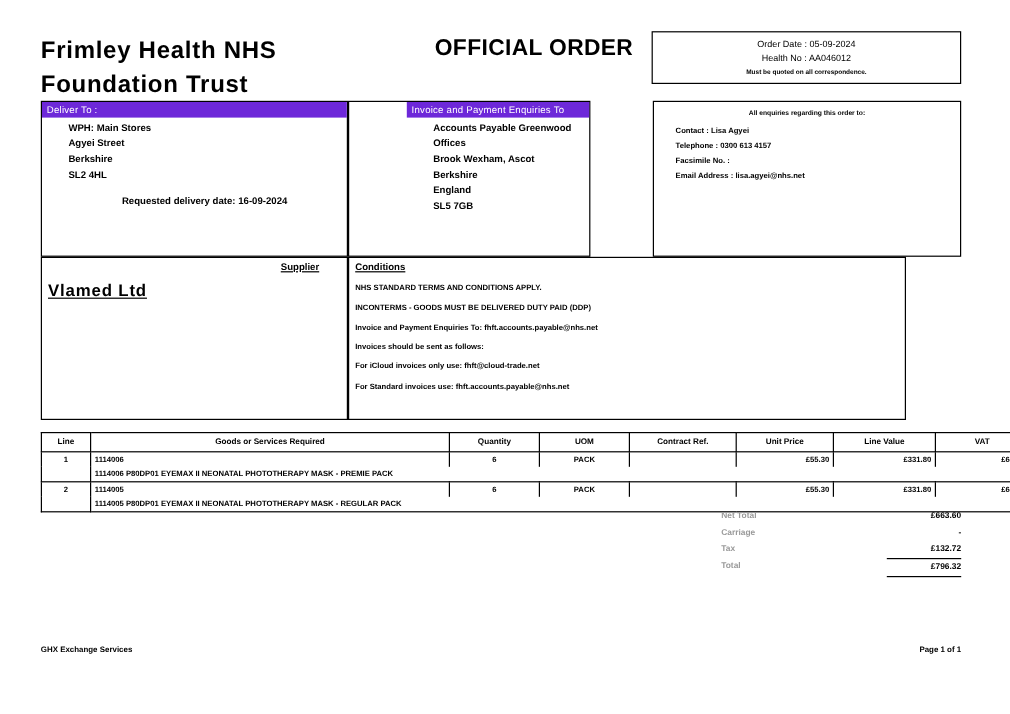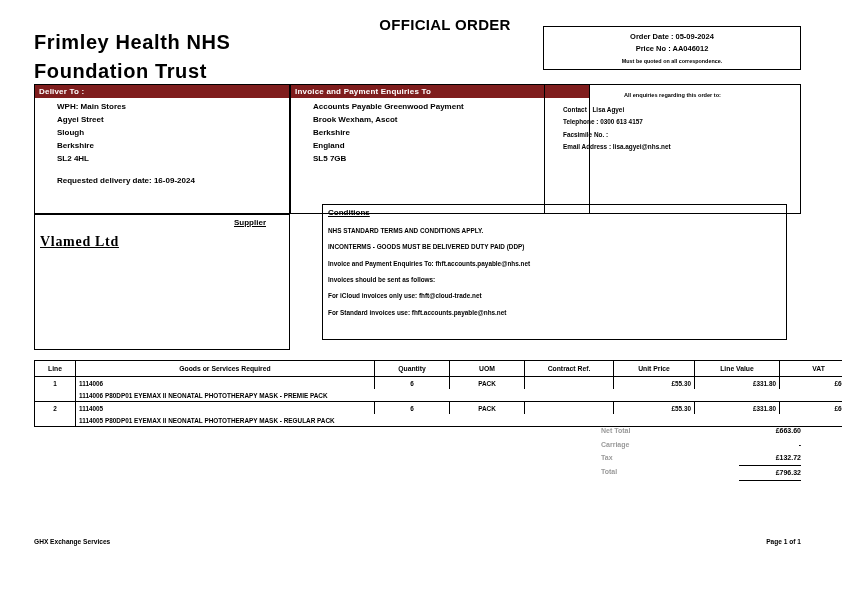--- a/index.html
+++ b/index.html
@@ -25,108 +25,108 @@
     top: 28px;
     width: 290px;
     font-size: 20px;
     font-weight: bold;
     letter-spacing: 0.6px;
     line-height: 1.45;
   }
   .hdr-title {
     position: absolute;
     left: 345px;
-    top: 16px;
+    top: 30px;
     width: 200px;
-    font-size: 15px;
+    font-size: 19px;
     font-weight: bold;
     text-align: center;
     letter-spacing: 0.3px;
   }
   .order-box {
     position: absolute;
     left: 543px;
     top: 26px;
     width: 258px;
     height: 44px;
     border: 1px solid #000;
     box-sizing: border-box;
     font-size: 7.5px;
     text-align: center;
     padding-top: 4px;
   }
   .order-box .line {
     line-height: 1.55;
-    font-weight: bold;
+    font-weight: normal;
   }
   .order-box .note {
     font-size: 5.4px;
     font-weight: bold;
     margin-top: 4px;
   }
   
   .block {
     position: absolute;
     border: 1px solid #000;
     box-sizing: border-box;
   }
   .blk-deliver { left: 34px; top: 84px; width: 256px; height: 130px; }
-  .blk-invoice { left: 290px; top: 84px; width: 300px; height: 130px; }
+  .blk-invoice { left: 290px; top: 84px; width: 202px; height: 130px; padding-left: 48px; }
   .blk-enq     { left: 544px; top: 84px; width: 257px; height: 130px; }
 
   .hdr-bar {
-    background: #7f1d1d;
+    background: #6d28d9;
     color: #fff;
     font-size: 8px;
-    font-weight: bold;
+    font-weight: normal;
     padding: 2px 4px 2px 4px;
     letter-spacing: 0.2px;
   }
   .blk-body {
     padding: 3px 5px;
     font-size: 8px;
     font-weight: bold;
     line-height: 1.62;
     margin-left: 17px;
   }
   .deliver-date {
     margin-top: 9px;
     font-size: 8px;
     font-weight: bold;
+    text-align: center;
   }
   .enq-title {
     text-align: center;
     font-size: 5.6px;
     font-weight: bold;
     padding-top: 7px;
   }
   .enq-rows {
     margin-top: 6px;
     font-size: 6.4px;
     font-weight: bold;
     line-height: 1.95;
     padding-left: 18px;
   }
   
   .blk-supplier  { left: 34px; top: 214px; width: 256px; height: 136px; }
-  .blk-conditions{ left: 290px; top: 204px; width: 465px; height: 136px; margin-left: 32px; }
+  .blk-conditions{ left: 290px; top: 214px; width: 465px; height: 136px; }
   .sup-label {
     font-size: 8px;
     font-weight: bold;
     text-decoration: underline;
     padding: 3px 23px 0 5px;
     text-align: right;
   }
   .sup-name {
     font-size: 14px;
     font-weight: bold;
     letter-spacing: 0.7px;
     padding: 7px 5px 0 5px;
     text-decoration: underline;
-    font-family: Liberation Serif, serif;
   }
   .cond-label {
     font-size: 8px;
     font-weight: bold;
     text-decoration: underline;
     padding: 3px 5px 0 5px;
   }
   .cond-lines {
     padding: 6px 5px 0 5px;
     font-size: 6.4px;
@@ -213,40 +213,39 @@
 </head>
 <body>
 
 <div class="page">
 
   <div class="hdr-org">Frimley Health NHS Foundation Trust</div>
   <div class="hdr-title">OFFICIAL ORDER</div>
 
   <div class="order-box">
     <div class="line">Order Date : 05-09-2024</div>
-    <div class="line">Price No : AA046012</div>
+    <div class="line">Health No : AA046012</div>
     <div class="note">Must be quoted on all correspondence.</div>
   </div>
 
   <div class="block blk-deliver">
     <div class="hdr-bar">Deliver To :</div>
     <div class="blk-body">
       <div>WPH: Main Stores</div>
       <div>Agyei Street</div>
-      <div>Slough</div>
       <div>Berkshire</div>
       <div>SL2 4HL</div>
       <div class="deliver-date">Requested delivery date: 16-09-2024</div>
     </div>
   </div>
 
   <div class="block blk-invoice">
     <div class="hdr-bar">Invoice and Payment Enquiries To</div>
     <div class="blk-body">
-      <div>Accounts Payable Greenwood Payment</div>
+      <div>Accounts Payable Greenwood Offices</div>
       <div>Brook Wexham, Ascot</div>
       <div>Berkshire</div>
       <div>England</div>
       <div>SL5 7GB</div>
     </div>
   </div>
 
   <div class="block blk-enq">
     <div class="enq-title">All enquiries regarding this order to:</div>
     <div class="enq-rows">

